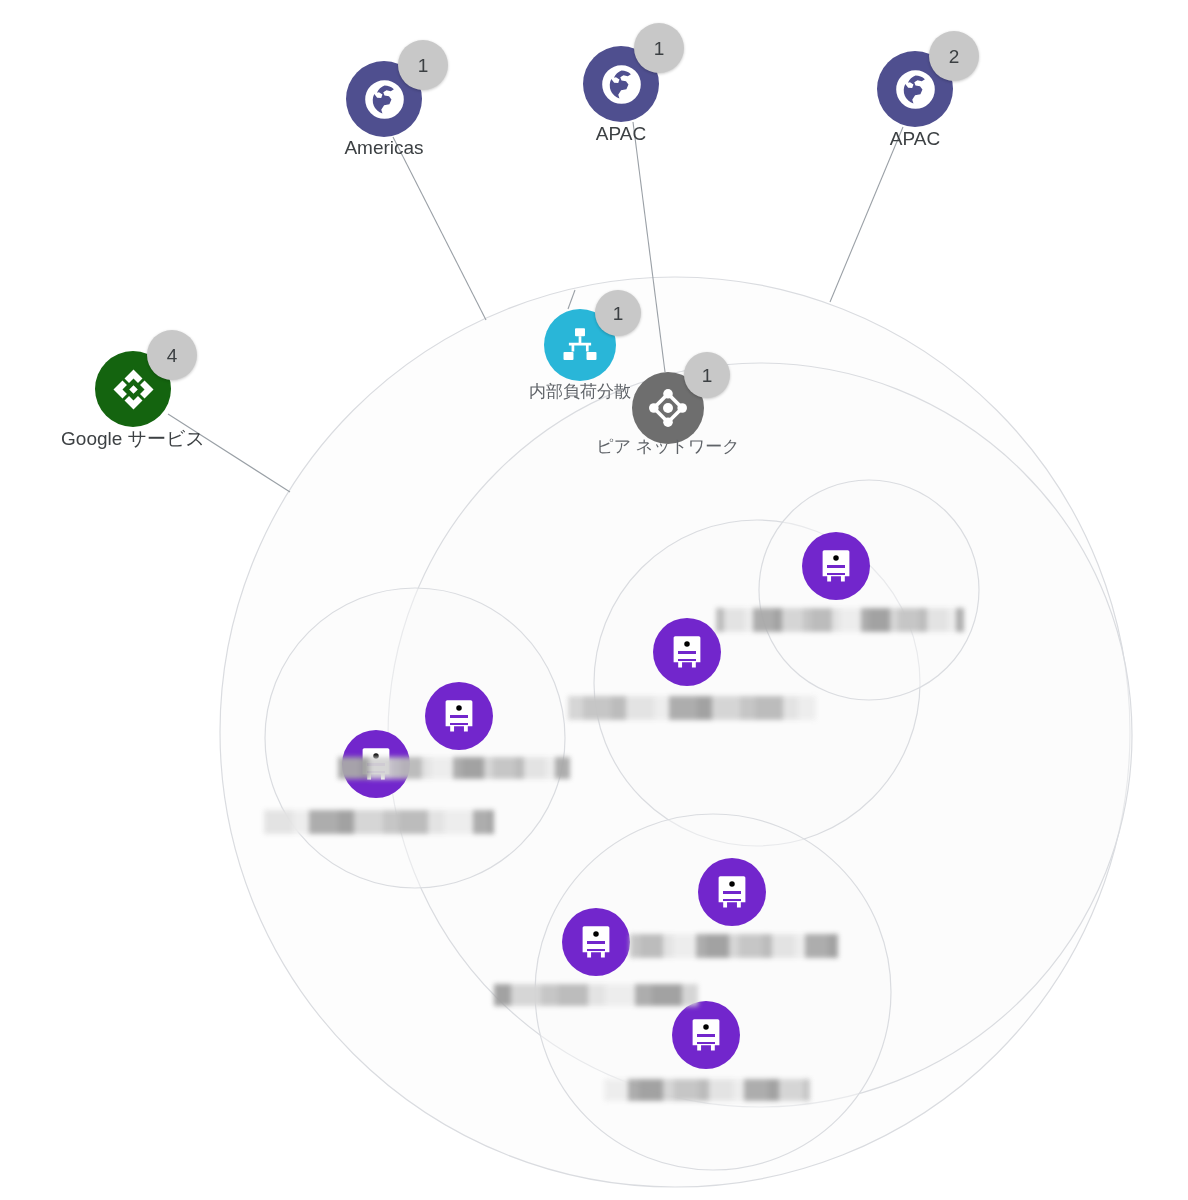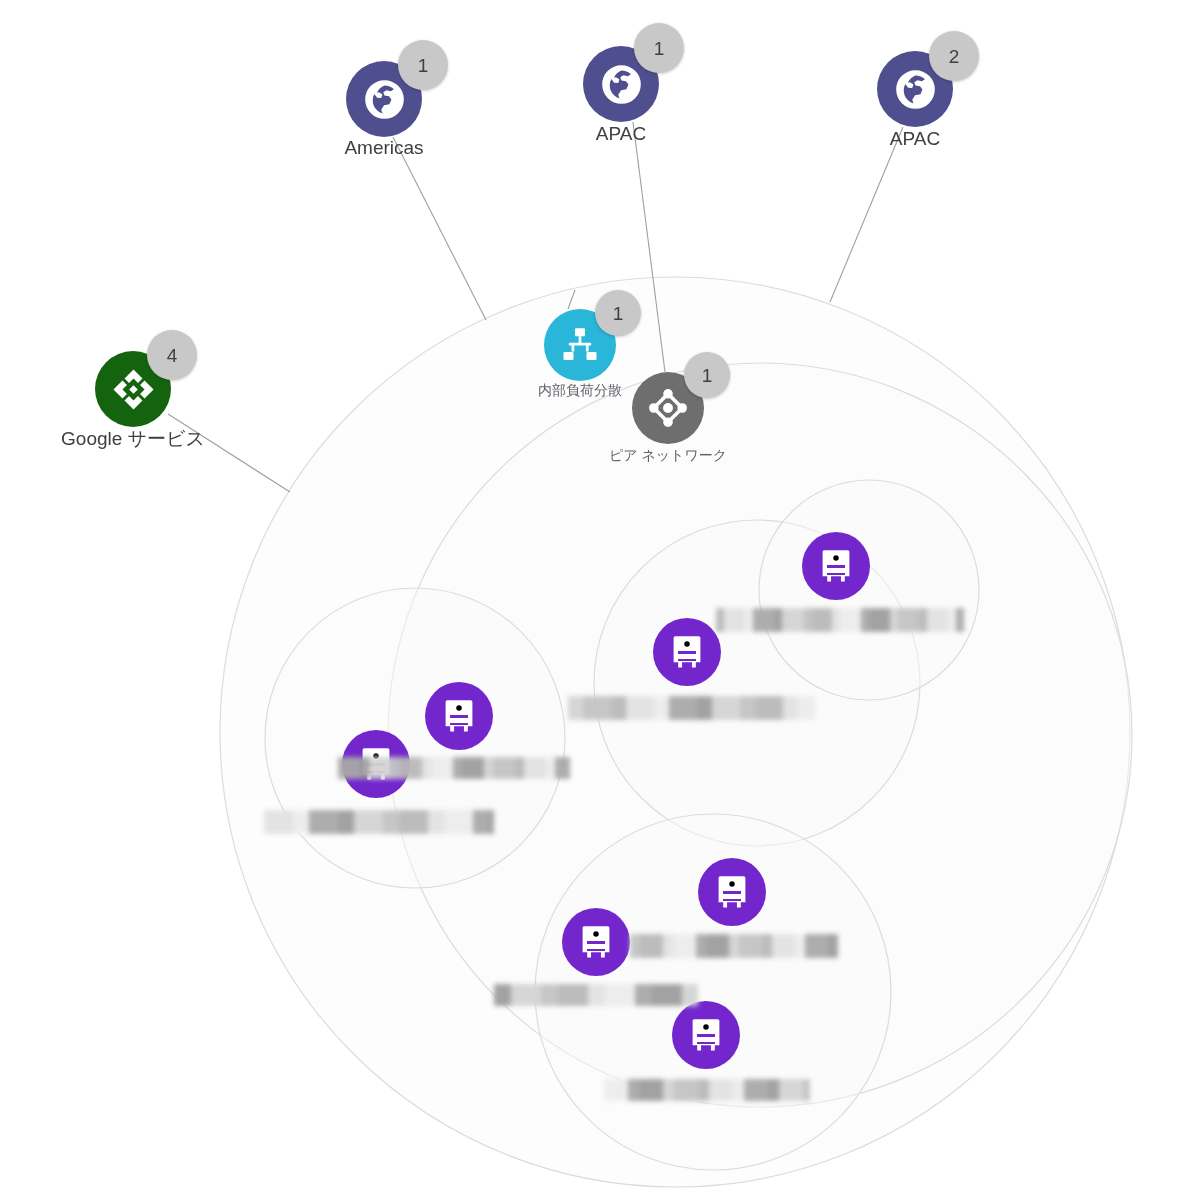--- a/index.html
+++ b/index.html
@@ -57,21 +57,21 @@
   .node-label {
     position: absolute;
     left: 50%;
     transform: translateX(-50%);
     white-space: nowrap;
     color: #3c4043;
     font-size: 19px;
     line-height: 1.2;
   }
   .node-label.small {
-    font-size: 14px;
+    font-size: 17px;
     color: #5f6368;
   }
   
   .redacted {
     position: absolute;
     border-radius: 1px;
     filter: blur(2.6px);
     opacity: 0.95;
   }
   .redacted i {
@@ -164,21 +164,21 @@
               <path fill="none" stroke="#ffffff" stroke-width="1.9" d="M12 4.6 19.4 12 12 19.4 4.6 12z"></path>
               <circle cx="12" cy="4.6" r="2.5" fill="#ffffff"></circle>
               <circle cx="19.4" cy="12" r="2.5" fill="#ffffff"></circle>
               <circle cx="12" cy="19.4" r="2.5" fill="#ffffff"></circle>
               <circle cx="4.6" cy="12" r="2.5" fill="#ffffff"></circle>
               <circle cx="12" cy="12" r="2.6" fill="#ffffff"></circle>
             </g>
           </svg>
         </div>
         <div class="node-badge" style="width: 46px; height: 46px; left: 16px; top: -56px;">1</div>
-        <div class="node-label small" style="top: 39px;">ピア ネットワーク</div>
+        <div class="node-label small" style="top: 29px;">ピア ネットワーク</div>
       </div>
       <div class="node" style="left: 836px; top: 566px;">
         <div class="node-disc" style="width: 68px; height: 68px; background: rgb(114, 38, 204);">
           <svg width="44" height="44" viewBox="0 0 24 24">
             <g>
               <path fill="#ffffff" d="M5.6 3.4h12.8c.5 0 .9.4.9.9v13.3h-2.5v2.9h-2.1v-2.9H9.3v2.9H7.2v-2.9H4.7V4.3c0-.5.4-.9.9-.9z"></path>
               <circle cx="12" cy="7.6" r="1.5"></circle>
             </g>
           </svg>
           <div style="position: absolute; left: 50%; top: 56%; transform: translate(-50%, -50%); width: 18px; height: 10px; display: flex; flex-direction: column; justify-content: space-between;">

